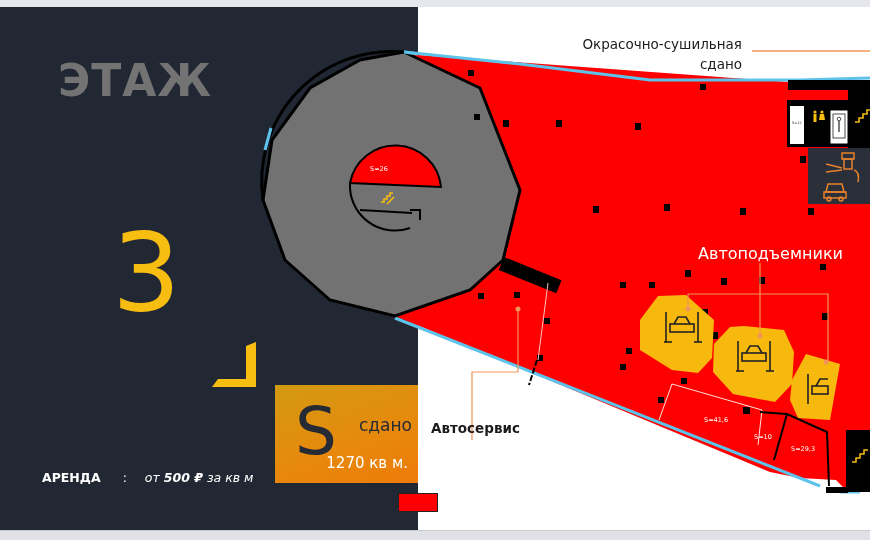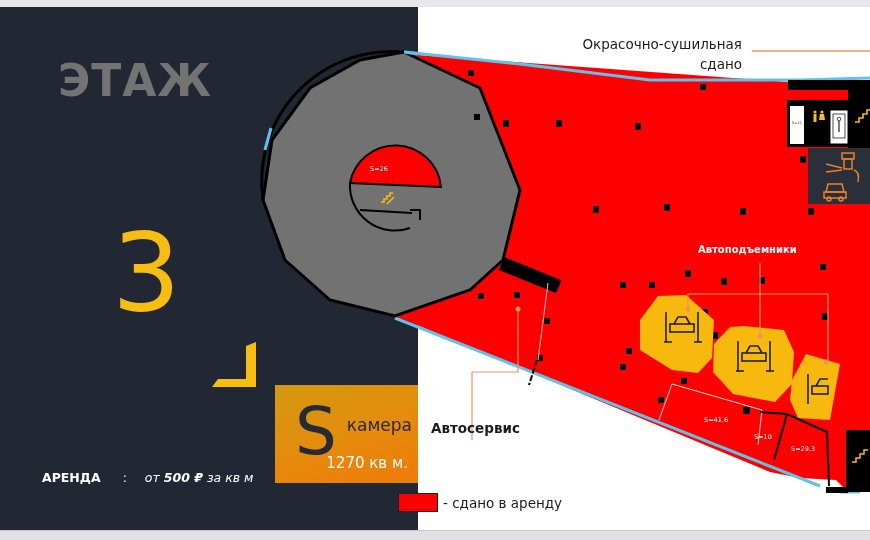--- a/index.html
+++ b/index.html
@@ -16,21 +16,21 @@
   .area-label { position: absolute; right: 6px; top: 30px; font-size: 17px; color: #252a34; }
   .area-value { position: absolute; right: 10px; top: 69px; font-size: 15px; color: #ffffff; }
   .rent { position: absolute; left: 42px; top: 470px; color: #ffffff; font-size: 12.5px; }
   .rent .k { font-weight: bold; margin-top: 29px; }
   .rent .sep { margin: 0 14px 0 18px; }
   .rent .v { font-style: italic; }
   .rent .v b { font-style: italic; }
   .plan-svg { position: absolute; left: 0; top: 0; width: 870px; height: 540px; }
   .lbl { position: absolute; font-size: 13.5px; color: #1b1b1b; font-family: "DejaVu Sans", sans-serif; }
   .lbl-paint { left: 577px; top: 34px; text-align: right; width: 165px; line-height: 20px; }
-  .lbl-lifts { left: 698px; top: 244px; color: #ffffff; font-size: 10px; font-weight: bold; }
+  .lbl-lifts { left: 698px; top: 244px; color: #ffffff; font-size: 16px; }
   .lbl-service { left: 431px; top: 420px; font-weight: bold; }
   .legend { position: absolute; left: 398px; top: 493px; display: flex; align-items: center; }
   .legend-swatch { width: 38px; height: 17px; background: #ff0000; border: 1px solid #222; }
   .legend-text { margin-left: 5px; font-size: 13.5px; color: #1b1b1b; }
   .sm { font-size: 6.5px; fill: #ffffff; font-family: "DejaVu Sans", sans-serif; }
 </style>
 </head>
 <body>
 
 <div class="top-strip"></div>
@@ -191,28 +191,27 @@
   </g>
   <rect x="826" y="487" width="22" height="6" fill="#000"></rect>
 </svg>
 
 <div class="lbl lbl-paint">Окрасочно-сушильная сдано</div>
 <div class="lbl lbl-lifts">Автоподъемники</div>
 <div class="lbl lbl-service">Автосервис</div>
 
 <div class="area-box">
   <span class="area-s">S</span>
-  <span class="area-label">камера</span>
+  <span class="area-label">сдано</span>
   <span class="area-value">1270 кв м.</span>
 </div>
 
 <div class="rent">
   <span class="k">АРЕНДА</span>
   <span class="sep">:</span>
   <span class="v"><span>от</span> <b>500 ₽</b> <span>за кв м</span></span>
 </div>
 
 <div class="legend">
   <div class="legend-swatch"></div>
-  <div class="legend-text">- сдано в аренду</div>
 </div>
 
 <div class="bottom-strip"></div>
 
 </body></html>

